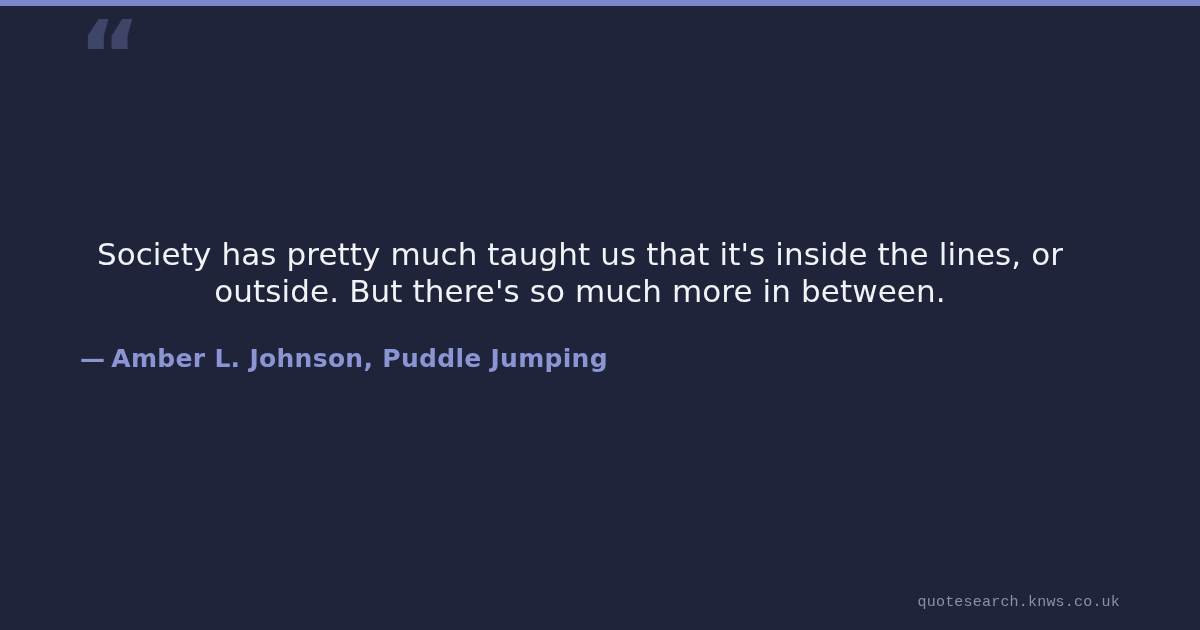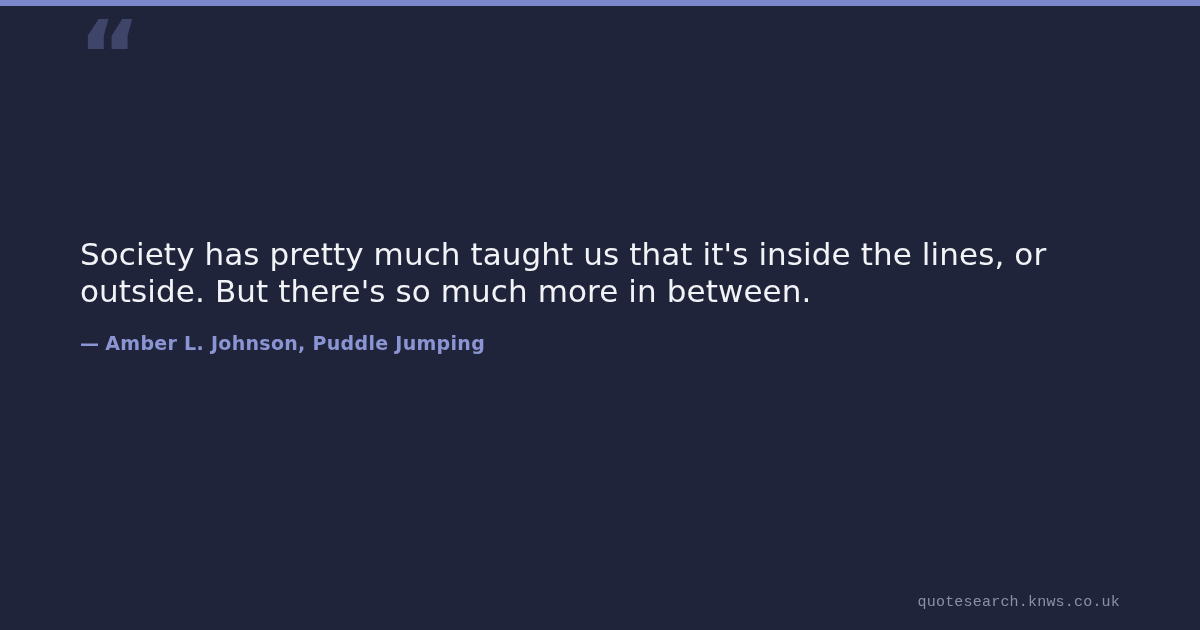--- a/index.html
+++ b/index.html
@@ -58,26 +58,27 @@
   }
 
   .quote-text {
     font-family: "DejaVu Sans", sans-serif;
     font-size: 31px;
     font-weight: 400;
     line-height: 37px;
     color: #f2f3f7;
     letter-spacing: 0.1px;
     max-width: 1000px;
+    text-align: center;
   }
 
   .attribution {
-    margin-top: 22px;
+    margin-top: 34px;
     font-family: "DejaVu Sans", sans-serif;
-    font-size: 19px;
+    font-size: 25px;
     font-weight: 700;
     color: #8b95d4;
     letter-spacing: 0.3px;
     white-space: nowrap;
   }
 
   .attribution .dash {
     margin-right: 6px;
   }
 

